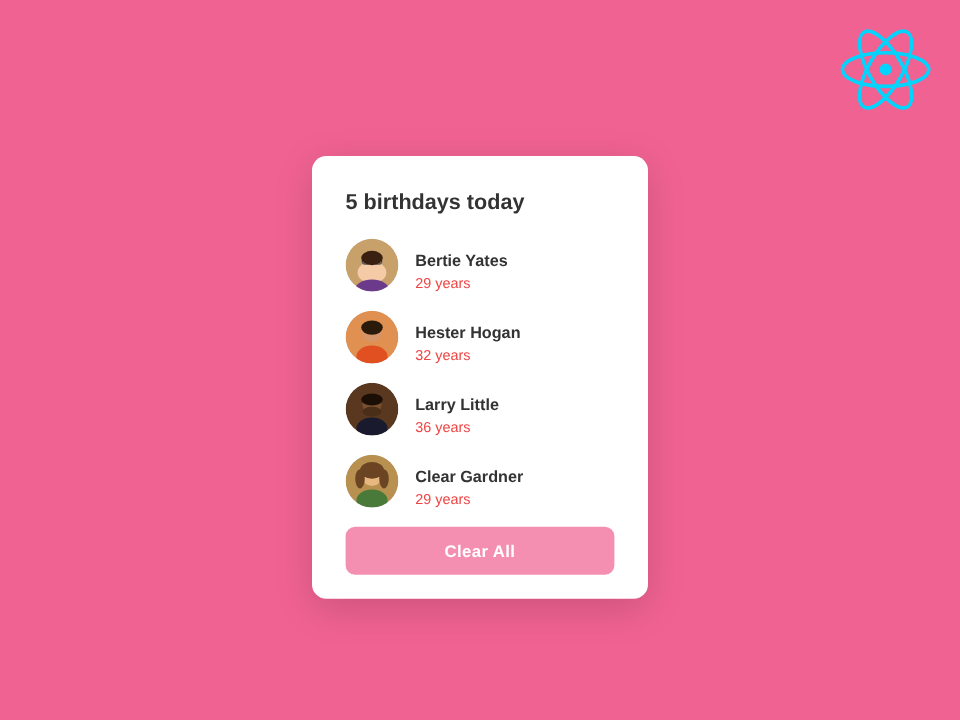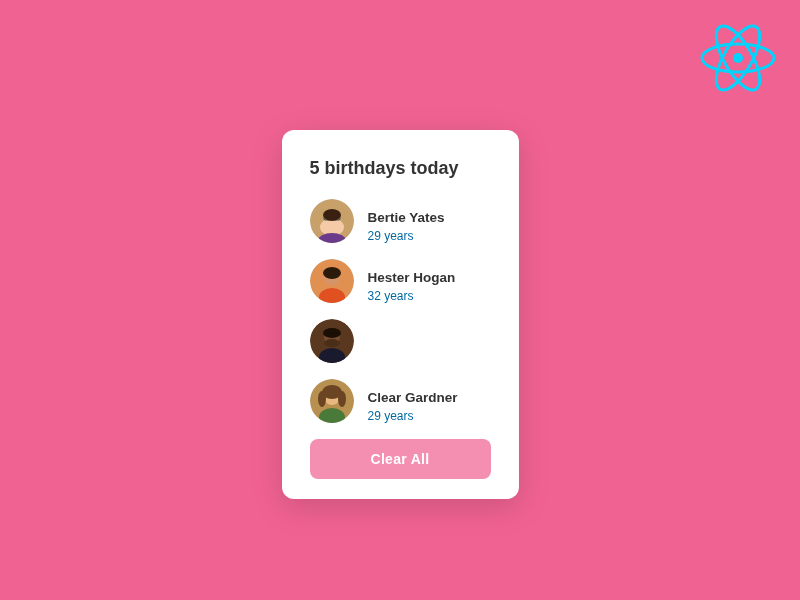--- a/index.html
+++ b/index.html
@@ -23,21 +23,21 @@
       right: 22px;
       width: 80px;
       height: 80px;
     }
 
     
     .card {
       background: #fff;
       border-radius: 12px;
       padding: 28px 28px 20px 28px;
-      width: 237px;
+      width: 280px;
       box-shadow: 0 8px 32px rgba(0,0,0,0.15);
       margin-top: 28px;
     }
 
     .card-title {
       font-size: 18px;
       font-weight: 700;
       color: #333;
       margin-bottom: 20px;
     }
@@ -80,21 +80,21 @@
 
     .person-name {
       font-size: 13.5px;
       font-weight: 700;
       color: #333;
       line-height: 1.3;
     }
 
     .person-age {
       font-size: 12px;
-      color: #0369a1;
+      color: #ef4444;
       margin-top: 2px;
     }
 
     .clear-btn {
       display: block;
       width: 100%;
       padding: 12px 0;
       background: #f48fb1;
       color: #fff;
       border: none;
@@ -170,20 +170,24 @@
       <li class="birthday-item">
       <div class="avatar">
         <svg viewBox="0 0 44 44" xmlns="http://www.w3.org/2000/svg">
       <circle cx="22" cy="22" r="22" fill="#5a3820"></circle>
       <circle cx="22" cy="18" r="8" fill="#7a4e30"></circle>
       <ellipse cx="22" cy="38" rx="13" ry="9" fill="#1a1a2e"></ellipse>
       <ellipse cx="22" cy="14" rx="9" ry="5" fill="#1a0e05"></ellipse>
       <ellipse cx="22" cy="24" rx="8" ry="4" fill="#4a2e18"></ellipse>
     </svg>
       </div>
+      <div class="person-info">
+        <span class="person-name">Larry Little</span>
+        <span class="person-age">36 years</span>
+      </div>
     </li>
       <li class="birthday-item">
       <div class="avatar">
         <svg viewBox="0 0 44 44" xmlns="http://www.w3.org/2000/svg">
       <circle cx="22" cy="22" r="22" fill="#b89050"></circle>
       <circle cx="22" cy="18" r="8" fill="#e8b880"></circle>
       <ellipse cx="22" cy="38" rx="13" ry="9" fill="#4a7a3a"></ellipse>
       <ellipse cx="22" cy="13" rx="10" ry="7" fill="#6b4423"></ellipse>
       <ellipse cx="12" cy="20" rx="4" ry="8" fill="#6b4423"></ellipse>
       <ellipse cx="32" cy="20" rx="4" ry="8" fill="#6b4423"></ellipse>

